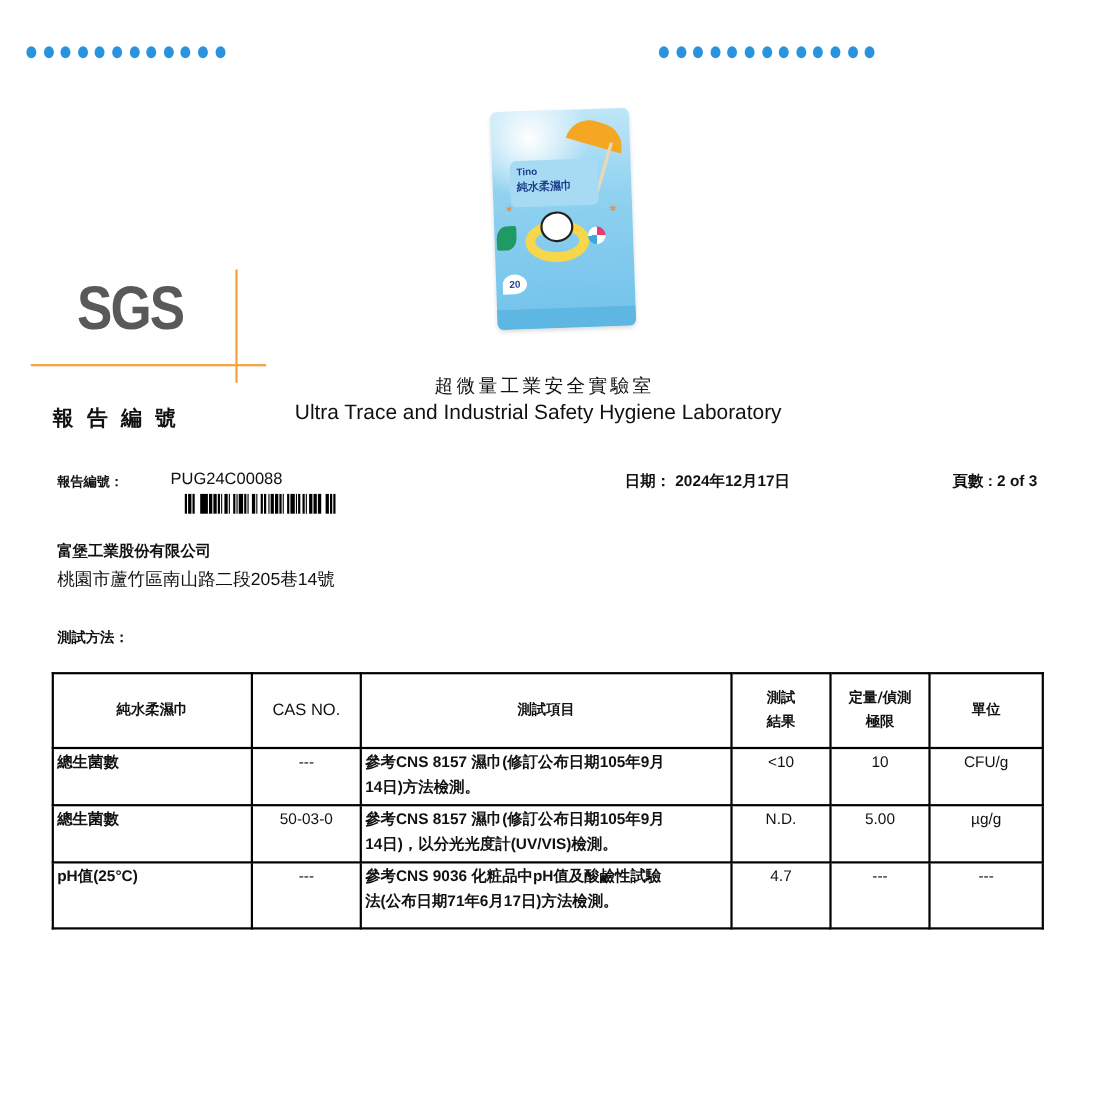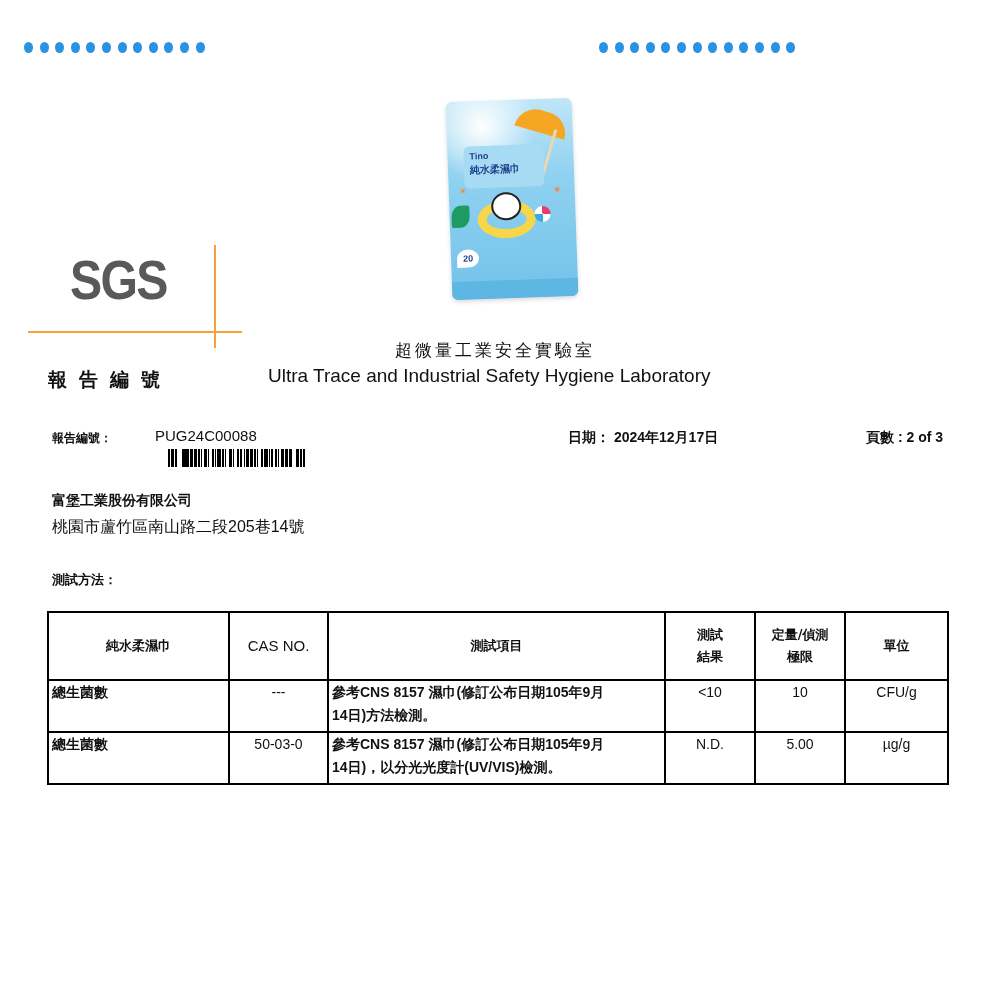--- a/index.html
+++ b/index.html
@@ -270,14 +270,22 @@
       <td class="center">CFU/g</td>
     </tr>
     <tr>
       <td class="item">總生菌數</td>
       <td class="center">50-03-0</td>
       <td class="method"><span>參考CNS 8157 濕巾(修訂公布日期105年9月</span><br><span>14日)，以分光光度計(UV/VIS)檢測。</span></td>
       <td class="center">N.D.</td>
       <td class="center">5.00</td>
       <td class="center">µg/g</td>
     </tr>
+    <tr class="last">
+      <td class="item">pH值(25°C)</td>
+      <td class="center">---</td>
+      <td class="method"><span>參考CNS 9036 化粧品中pH值及酸鹼性試驗</span><br><span>法(公布日期71年6月17日)方法檢測。</span></td>
+      <td class="center">4.7</td>
+      <td class="center">---</td>
+      <td class="center">---</td>
+    </tr>
   </tbody>
 </table>
 
 </body></html>

